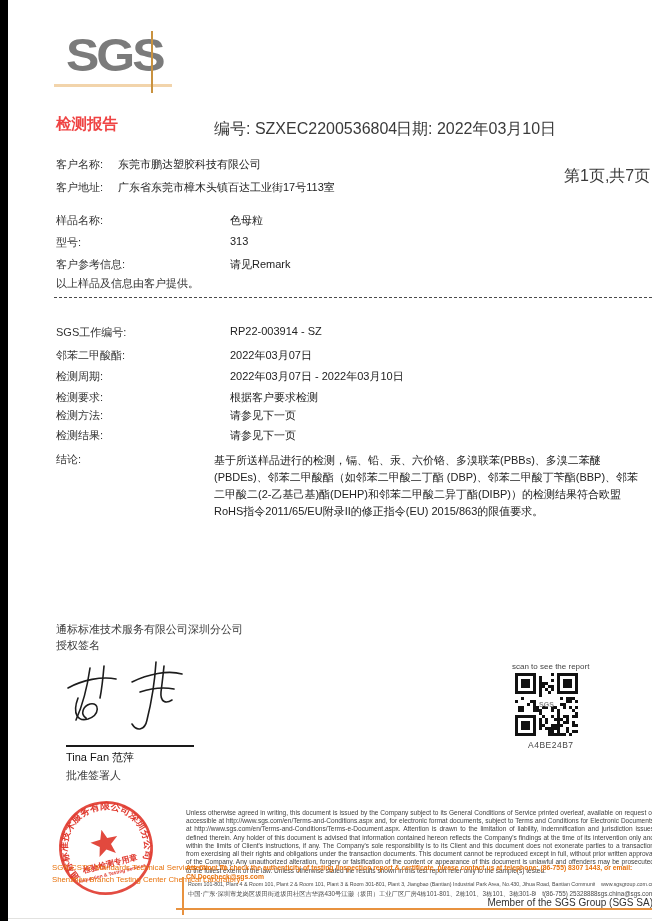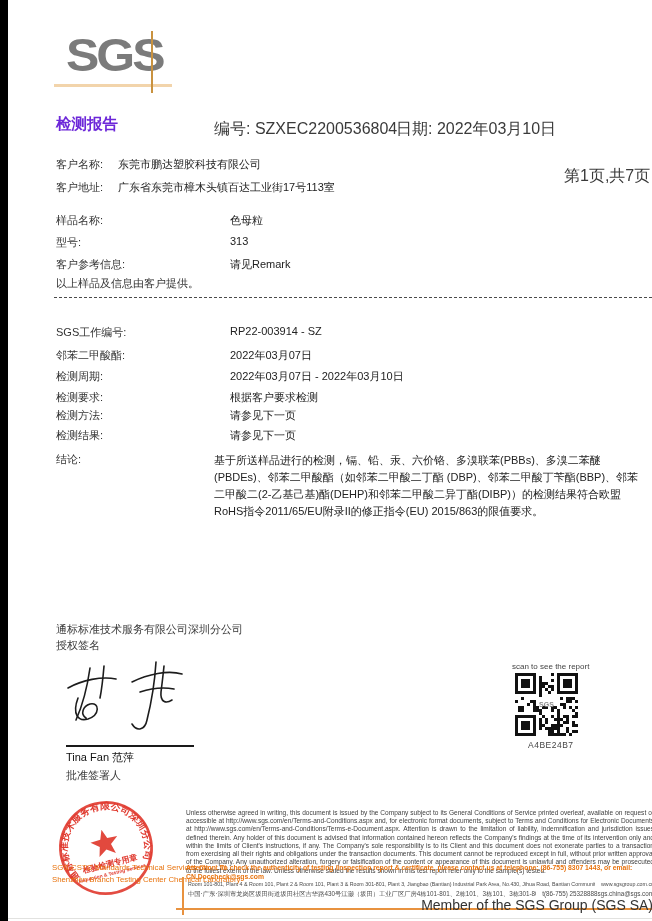--- a/index.html
+++ b/index.html
@@ -6,21 +6,21 @@
   body{font-family:"Liberation Sans","DejaVu Sans",sans-serif;color:#3a3a3a;}
   #page{position:relative;width:652px;height:921px;background:#ffffff;overflow:hidden;
         border-left:8px solid #000000;box-sizing:border-box;}
   .abs{position:absolute;}
 
   
   #sgs-logo{left:58px;top:30px;font-size:50px;font-weight:bold;color:#7b7b7b;
             letter-spacing:-3px;line-height:1;transform:scaleY(0.92);}
   #hline-tan{left:46px;top:84px;width:118px;height:3px;background:#f2d4ab;}
   #vline-orange{left:143px;top:31px;width:2px;height:62px;background:#c9923f;}
-  #doc-title{left:48px;top:114px;font-size:15.5px;font-weight:bold;color:#6d28d9;}
+  #doc-title{left:48px;top:114px;font-size:15.5px;font-weight:bold;color:#ef4444;}
   #report-no{left:206px;top:119px;}
   #date-field{left:388px;top:119px;}
   #page-info{left:556px;top:119px;margin-top:47px;}
 
   .label{position:absolute;left:48px;font-size:11px;color:#333;}
   .value{position:absolute;font-size:11px;color:#222;}
   .v110{left:110px;}
   .v222{left:222px;}
 
   #dash-sep{left:46px;top:296px;width:599px;height:2px;
@@ -52,21 +52,21 @@
               text-align:justify;color:#3f3f3f;}
   #attention{left:178px;top:864px;width:468px;font-size:6.8px;line-height:1.3;
              color:#e8720c;font-weight:bold;}
   #addr-block{left:180px;top:881px;width:466px;font-size:5.3px;color:#4a4a4a;}
   .addr-line{display:flex;justify-content:space-between;white-space:nowrap;
              overflow:hidden;margin-bottom:3px;}
   .addr-left{overflow:hidden;text-overflow:clip;margin-right:6px;}
   #addr-cn-line{font-size:6.3px;}
   #addr-vline{left:174px;top:877px;width:2px;height:38px;background:#e8923f;}
   #addr-hline{left:168px;top:908px;width:484px;height:2px;background:#e8923f;}
-  #member-line{left:0;top:897px;width:645px;text-align:right;font-size:14px;color:#333;}
+  #member-line{left:0;top:897px;width:645px;text-align:right;font-size:10px;color:#333;}
   #page-bottom-line{left:0;top:918px;width:652px;height:1px;background:#e2e2e0;}
 </style>
 </head>
 <body>
 
 <div id="page">
 
   <div class="abs" id="sgs-logo">SGS</div>
   <div class="abs" id="hline-tan"></div>
   <div class="abs" id="vline-orange"></div>

